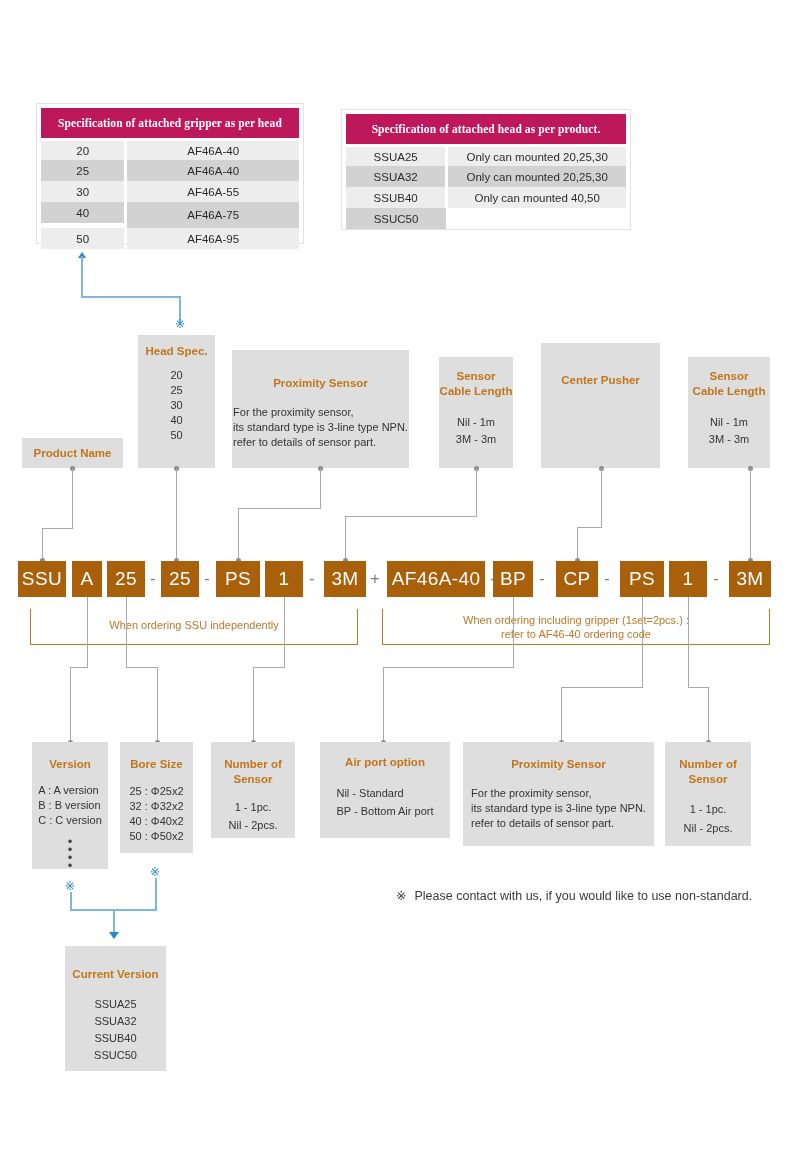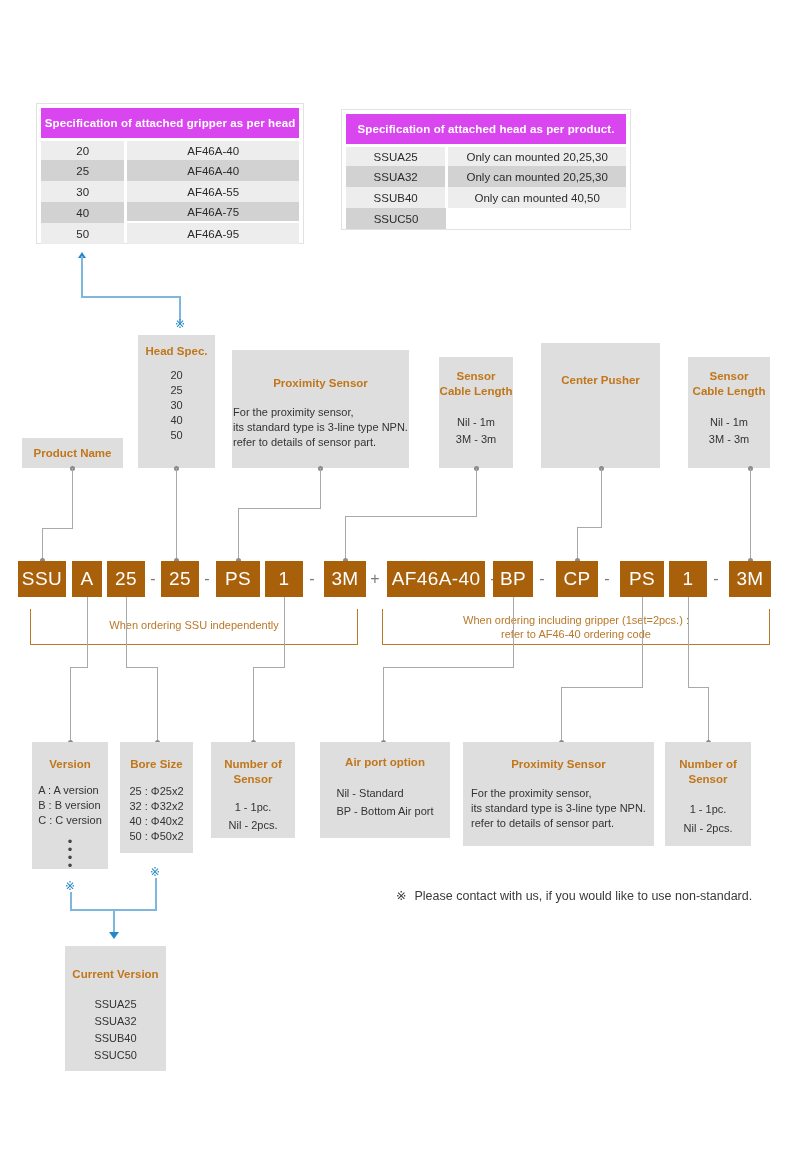--- a/index.html
+++ b/index.html
@@ -6,23 +6,23 @@
   body{
     width:800px;height:1154px;position:relative;background:#ffffff;
     font-family:"Liberation Sans","DejaVu Sans",sans-serif;
     -webkit-font-smoothing:antialiased;
   }
   .abs{position:absolute;box-sizing:border-box;}
 
   
   .spec-table{background:#ffffff;border:1px solid #e2e2e2;padding:4px;}
   .spec-head{
-    background:#d946ef;color:#ffffff;font-weight:bold;font-size:11.5px;
+    background:#be185d;color:#ffffff;font-weight:bold;font-size:11.5px;
     letter-spacing:.1px;
-    display:flex;align-items:center;justify-content:center;
+    display:flex;align-items:center;justify-content:center;font-family:Liberation Serif, serif;
   }
   .spec-row{display:flex;gap:3px;}
   .spec-cell{
     display:flex;align-items:center;justify-content:center;
     font-size:11.5px;color:#2b2b2b;
   }
   .r-light{background:#ededed;}
   .r-dark{background:#d2d2d2;}
 
   
@@ -89,21 +89,21 @@
   <div class="spec-row">
     <div class="spec-cell r-dark" style="width:84px;height:21px;">25</div>
     <div class="spec-cell r-dark" style="width:173px;height:21px;">AF46A-40</div>
   </div>
   <div class="spec-row">
     <div class="spec-cell r-light" style="width:84px;height:21px;">30</div>
     <div class="spec-cell r-light" style="width:173px;height:21px;">AF46A-55</div>
   </div>
   <div class="spec-row">
     <div class="spec-cell r-dark" style="width:84px;height:21px;">40</div>
-    <div class="spec-cell r-dark" style="width:173px;height:19px;">AF46A-75</div>
+    <div class="spec-cell r-dark" style="width:173px;height:26px;">AF46A-75</div>
   </div>
   <div class="spec-row">
     <div class="spec-cell r-light" style="width:84px;height:21px;">50</div>
     <div class="spec-cell r-light" style="width:173px;height:21px;">AF46A-95</div>
   </div>
 </div>
 
 <div class="abs spec-table" style="left:341px;top:109px;width:290px;height:121px;">
   <div class="spec-head" style="height:30px;">Specification of attached head as per product.</div>
   <div class="spec-row" style="margin-top:3px;">

